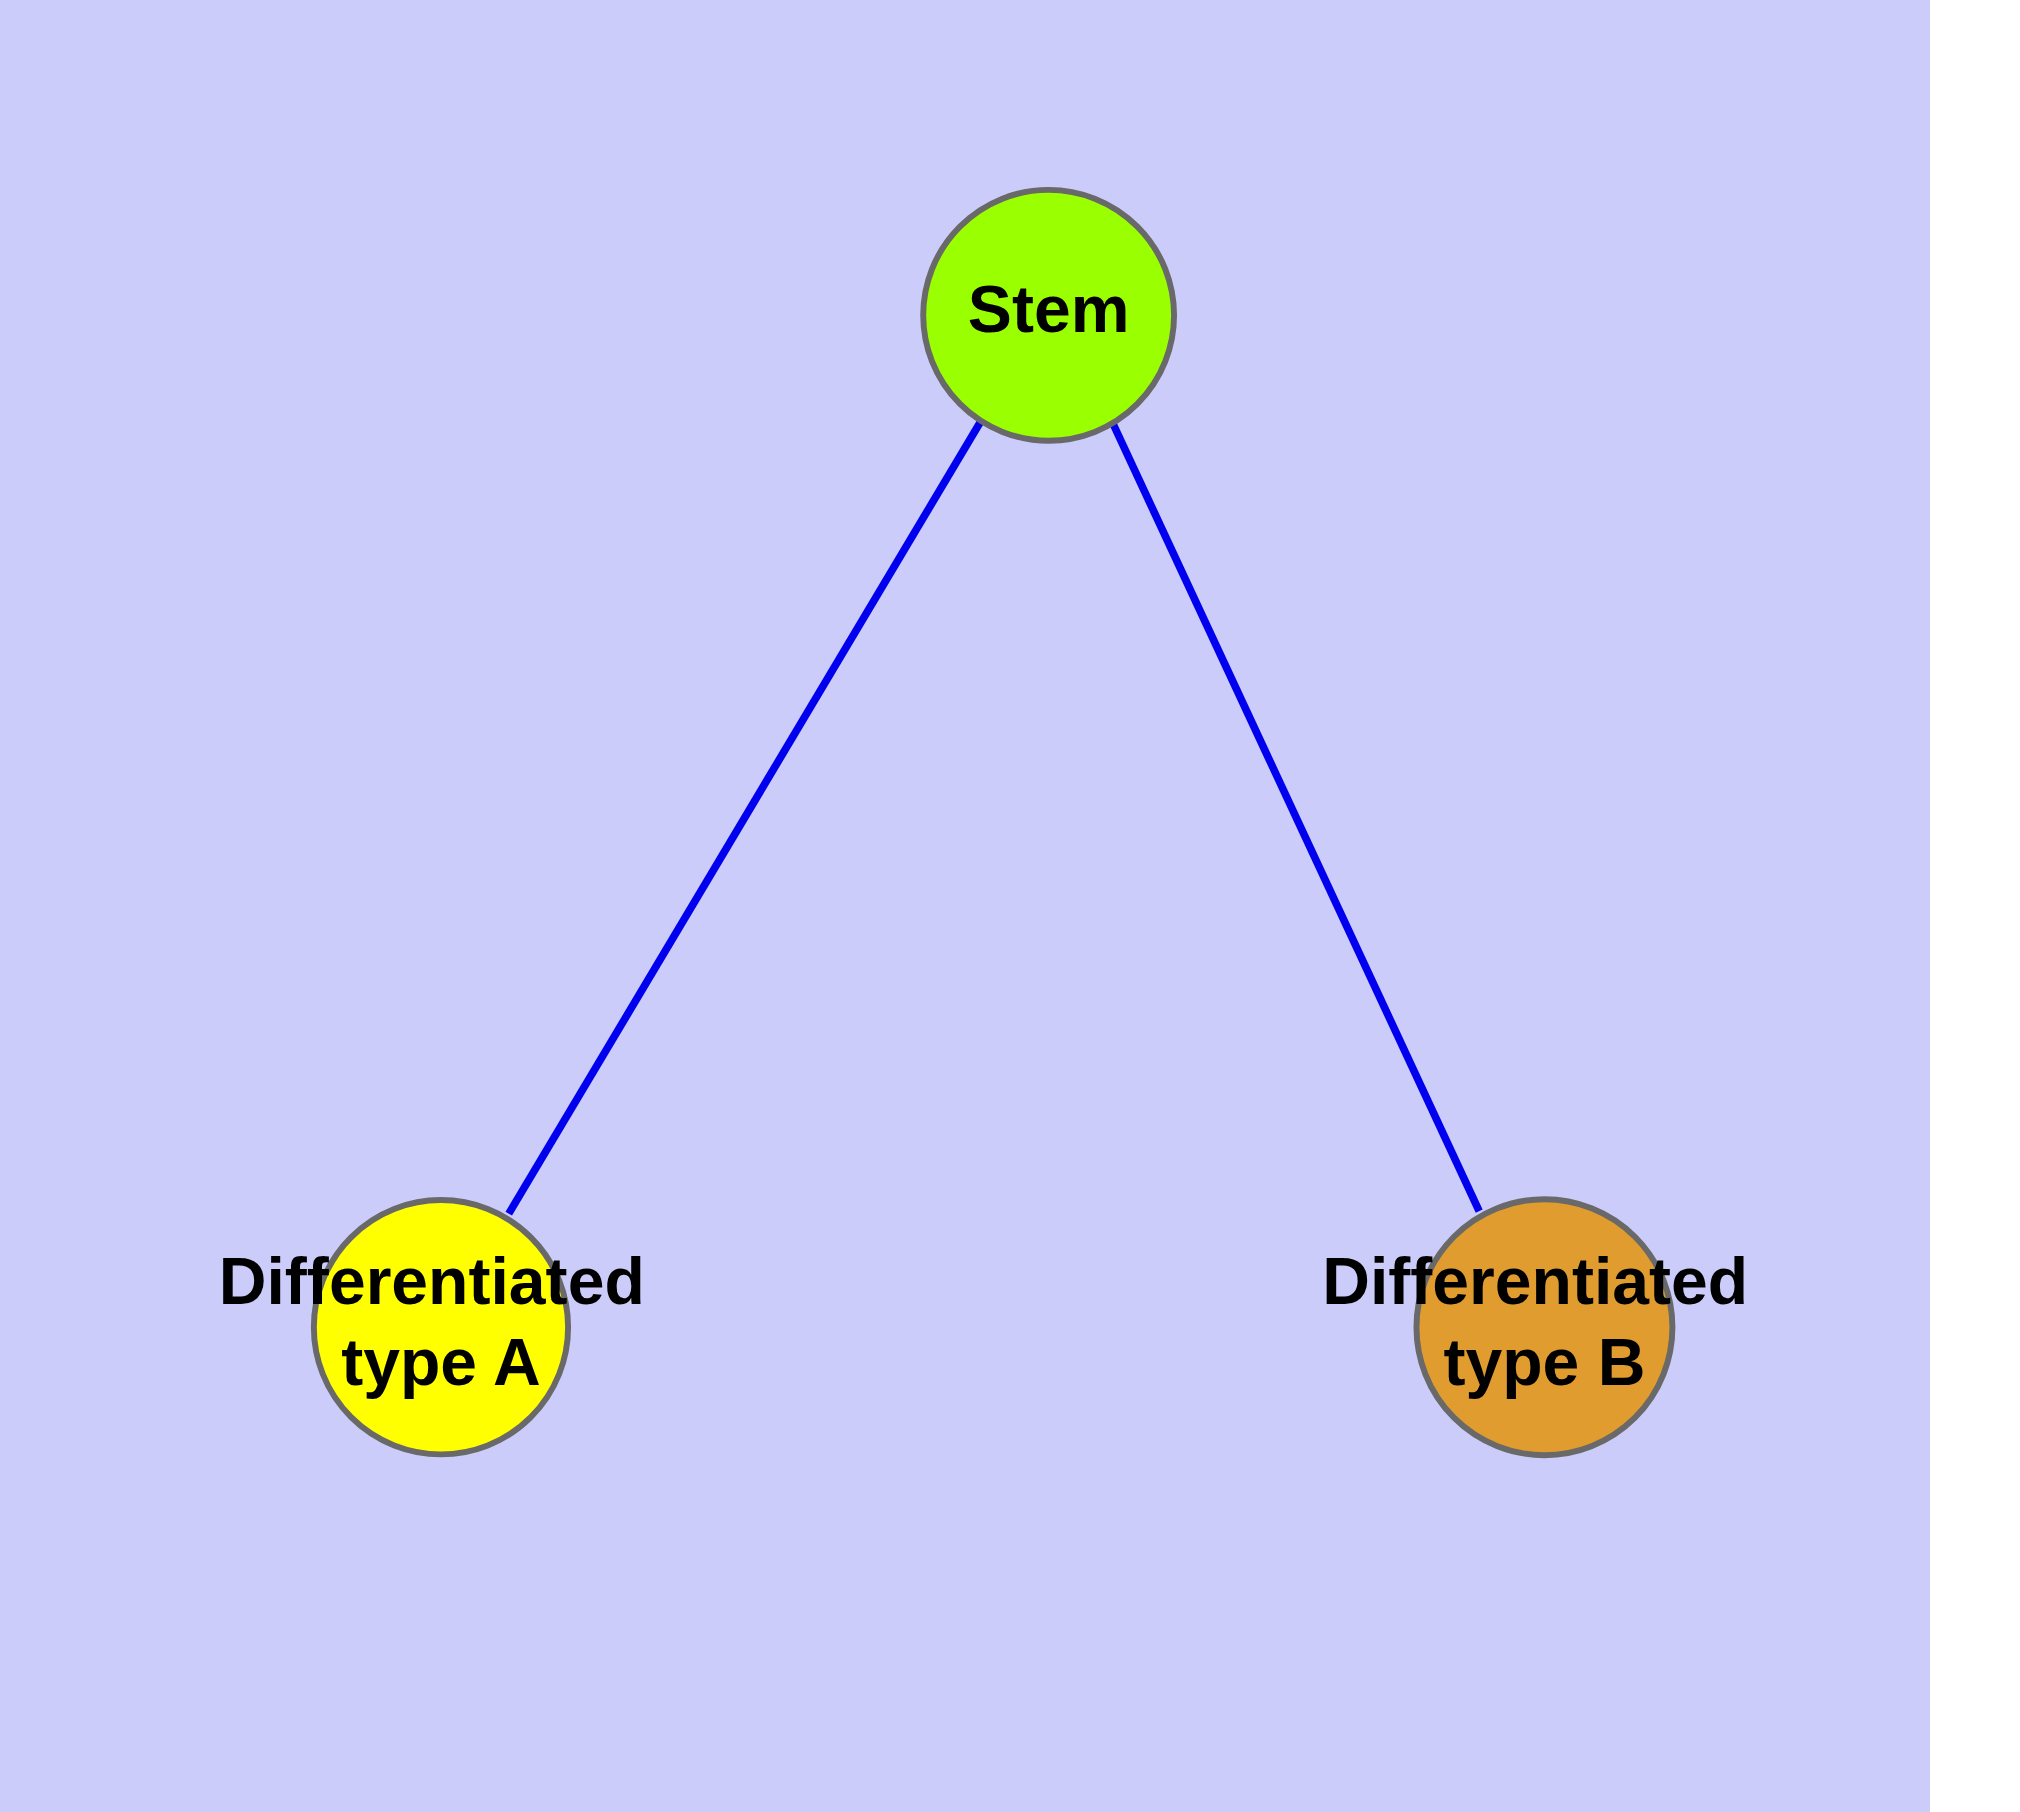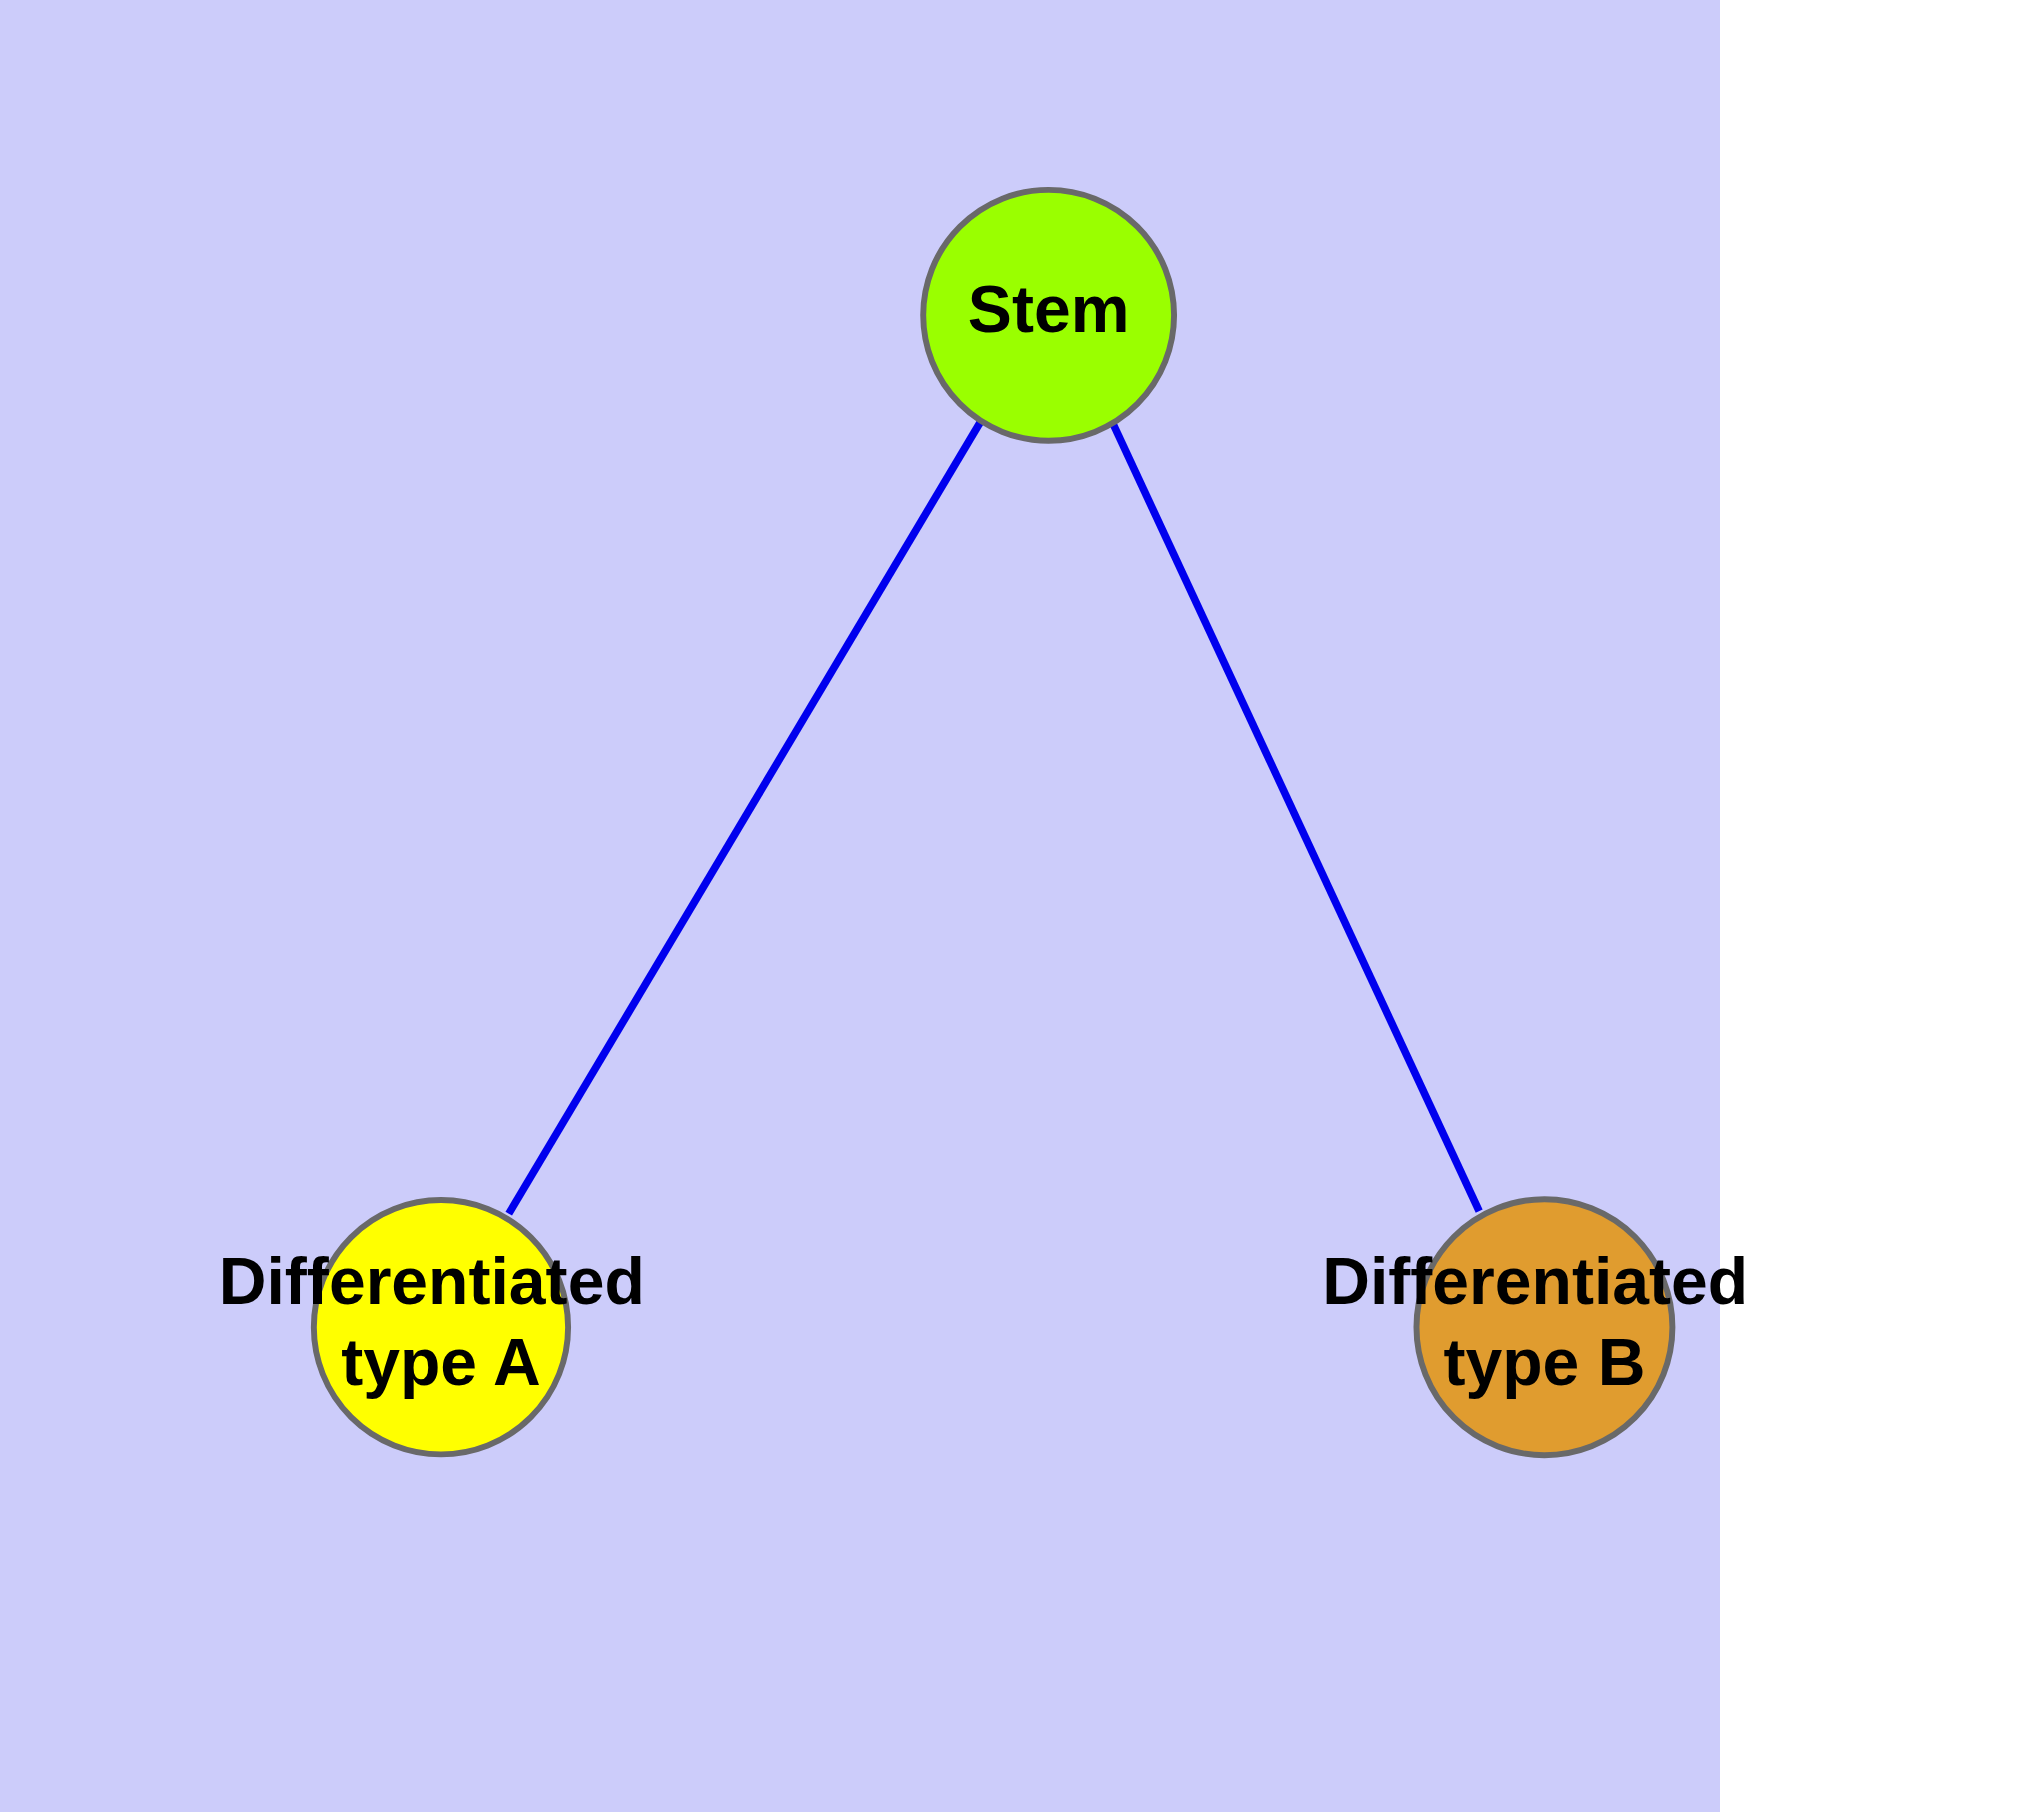--- a/index.html
+++ b/index.html
@@ -9,21 +9,21 @@
     background: #ffffff;
   }
   body {
     width: 2021px;
     height: 1812px;
     overflow: hidden;
     font-family: "Liberation Sans", sans-serif;
   }
   #canvas {
     position: relative;
-    width: 1720px;
+    width: 1930px;
     height: 1812px;
     background: #ccccfa;
   }
   #graph-svg {
     position: absolute;
     left: 0;
     top: 0;
     width: 2021px;
     height: 1812px;
     display: block;

